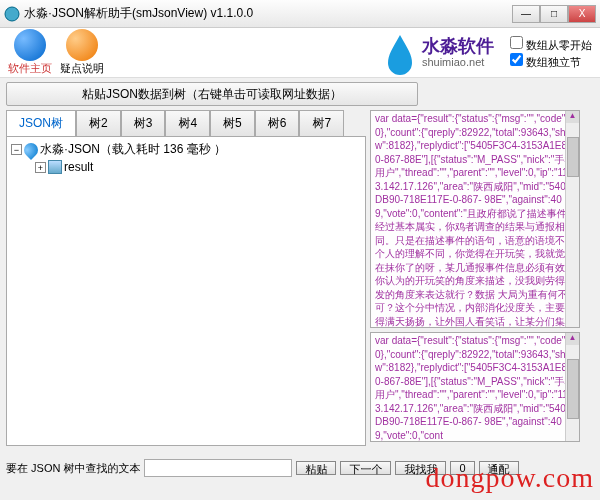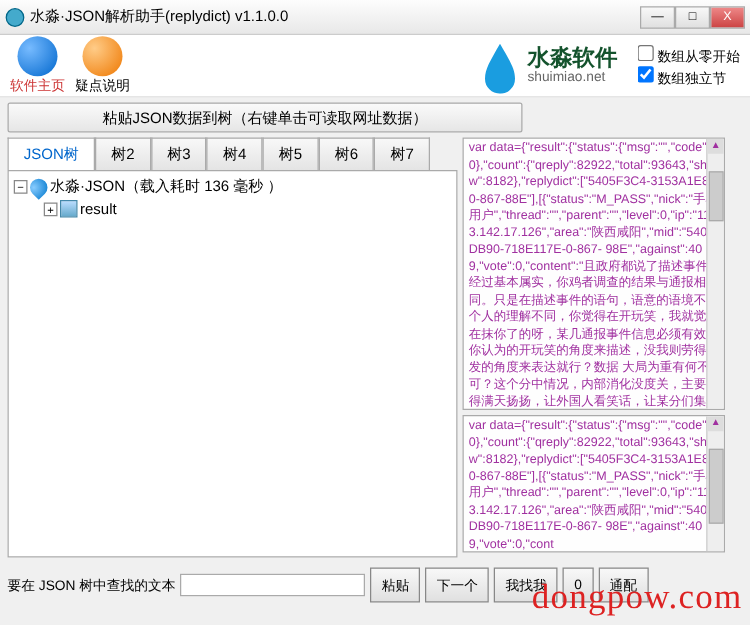--- a/index.html
+++ b/index.html
@@ -11,21 +11,21 @@
 .winbtn { width: 28px; height: 18px; border: 1px solid #aaa; background: linear-gradient(#f8f8f8, #e0e0e0); font-size: 10px; text-align: center; line-height: 16px; cursor: pointer; }
 .winbtn.close { background: linear-gradient(#e88, #c44); color: #fff; }
 .toolbar { height: 50px; background: #fff; display: flex; align-items: center; padding: 2px 8px; gap: 8px; border-bottom: 1px solid #ddd; }
 .tb-item { text-align: center; font-size: 11px; }
 .tb-icon { width: 32px; height: 32px; margin: 0 auto; border-radius: 50%; }
 .tb-icon.globe { background: radial-gradient(circle at 30% 30%, #7bf, #06c); }
 .tb-icon.help { background: radial-gradient(circle at 30% 30%, #fc8, #e70); }
 .brand { margin-left: auto; display: flex; align-items: center; gap: 4px; }
 .brand-logo { width: 36px; height: 44px; }
 .brand-text { line-height: 1.1; }
-.brand-cn { font-size: 18px; color: #14532d; font-weight: bold; }
+.brand-cn { font-size: 18px; color: #4c1d95; font-weight: bold; }
 .brand-url { font-size: 11px; color: #666; }
 .options { font-size: 11px; padding-left: 8px; }
 .options label { display: block; white-space: nowrap; }
 .pastebar { padding: 4px 6px; }
 .pastebtn { width: 412px; height: 24px; background: linear-gradient(#fafafa, #e6e6e6); border: 1px solid #aaa; font-size: 12px; cursor: pointer; border-radius: 2px; }
 .content { display: flex; padding: 0 6px; gap: 4px; }
 .leftpane { width: 360px; }
 .tabs { display: flex; font-size: 12px; }
 .tab { padding: 4px 12px; border: 1px solid #aaa; background: linear-gradient(#f8f8f8, #e4e4e4); cursor: pointer; border-bottom: none; }
 .tab.active { background: #fff; color: #06c; }
@@ -38,31 +38,31 @@
 .cube { background: linear-gradient(#bdf, #6ac); border: 1px solid #48a; }
 .rightpane { width: 210px; display: flex; flex-direction: column; gap: 4px; }
 .codebox { border: 1px solid #aaa; background: #fefefe; font-family: "Courier New", monospace; font-size: 10px; color: #a030a0; padding: 2px 4px; overflow: hidden; word-break: break-all; line-height: 1.25; position: relative; }
 .codebox.top { height: 218px; }
 .codebox.bottom { height: 110px; }
 .scrollbar-v { position: absolute; right: 0; top: 0; bottom: 0; width: 14px; background: #eee; border-left: 1px solid #ccc; }
 .scrollbar-v .thumb { background: #ccc; border: 1px solid #aaa; width: 12px; margin: 14px auto 0; height: 40px; }
 .scrollbar-v .arr { font-size: 8px; text-align: center; background: #ddd; height: 12px; }
 .searchbar { position: absolute; bottom: 22px; left: 6px; right: 6px; display: flex; align-items: center; font-size: 11px; gap: 4px; background: #f0f0f0; height: 20px; }
 .searchbar input { flex: 0 0 110px; height: 18px; border: 1px solid #aaa; font-size: 11px; padding: 0 2px; }
-.searchbar button { height: 28px; padding: 0 8px; font-size: 11px; border: 1px solid #888; background: linear-gradient(#f8f8f8, #e0e0e0); cursor: pointer; }
+.searchbar button { height: 14px; padding: 0 8px; font-size: 11px; border: 1px solid #888; background: linear-gradient(#f8f8f8, #e0e0e0); cursor: pointer; }
 .watermark { position: absolute; bottom: 6px; right: 6px; font-size: 28px; color: #d22; font-family: Georgia, serif; letter-spacing: 1px; pointer-events: none; }
 </style>
 </head>
 <body>
 
 <div class="titlebar">
   <svg class="title-icon" viewBox="0 0 16 16">
       <circle cx="8" cy="8" r="7" fill="#4ac" stroke="#068"></circle>
     </svg>
-  <span class="title-text">水淼·JSON解析助手(replydict) v1.1.0.0</span>
+  <span class="title-text">水淼·JSON解析助手(smJsonView) v1.1.0.0</span>
   <div class="winbtns">
     <div class="winbtn">—</div>
     <div class="winbtn">□</div>
     <div class="winbtn close">X</div>
   </div>
 </div>
 
 <div class="toolbar">
   <div class="tb-item">
     <div class="tb-icon globe"></div>

